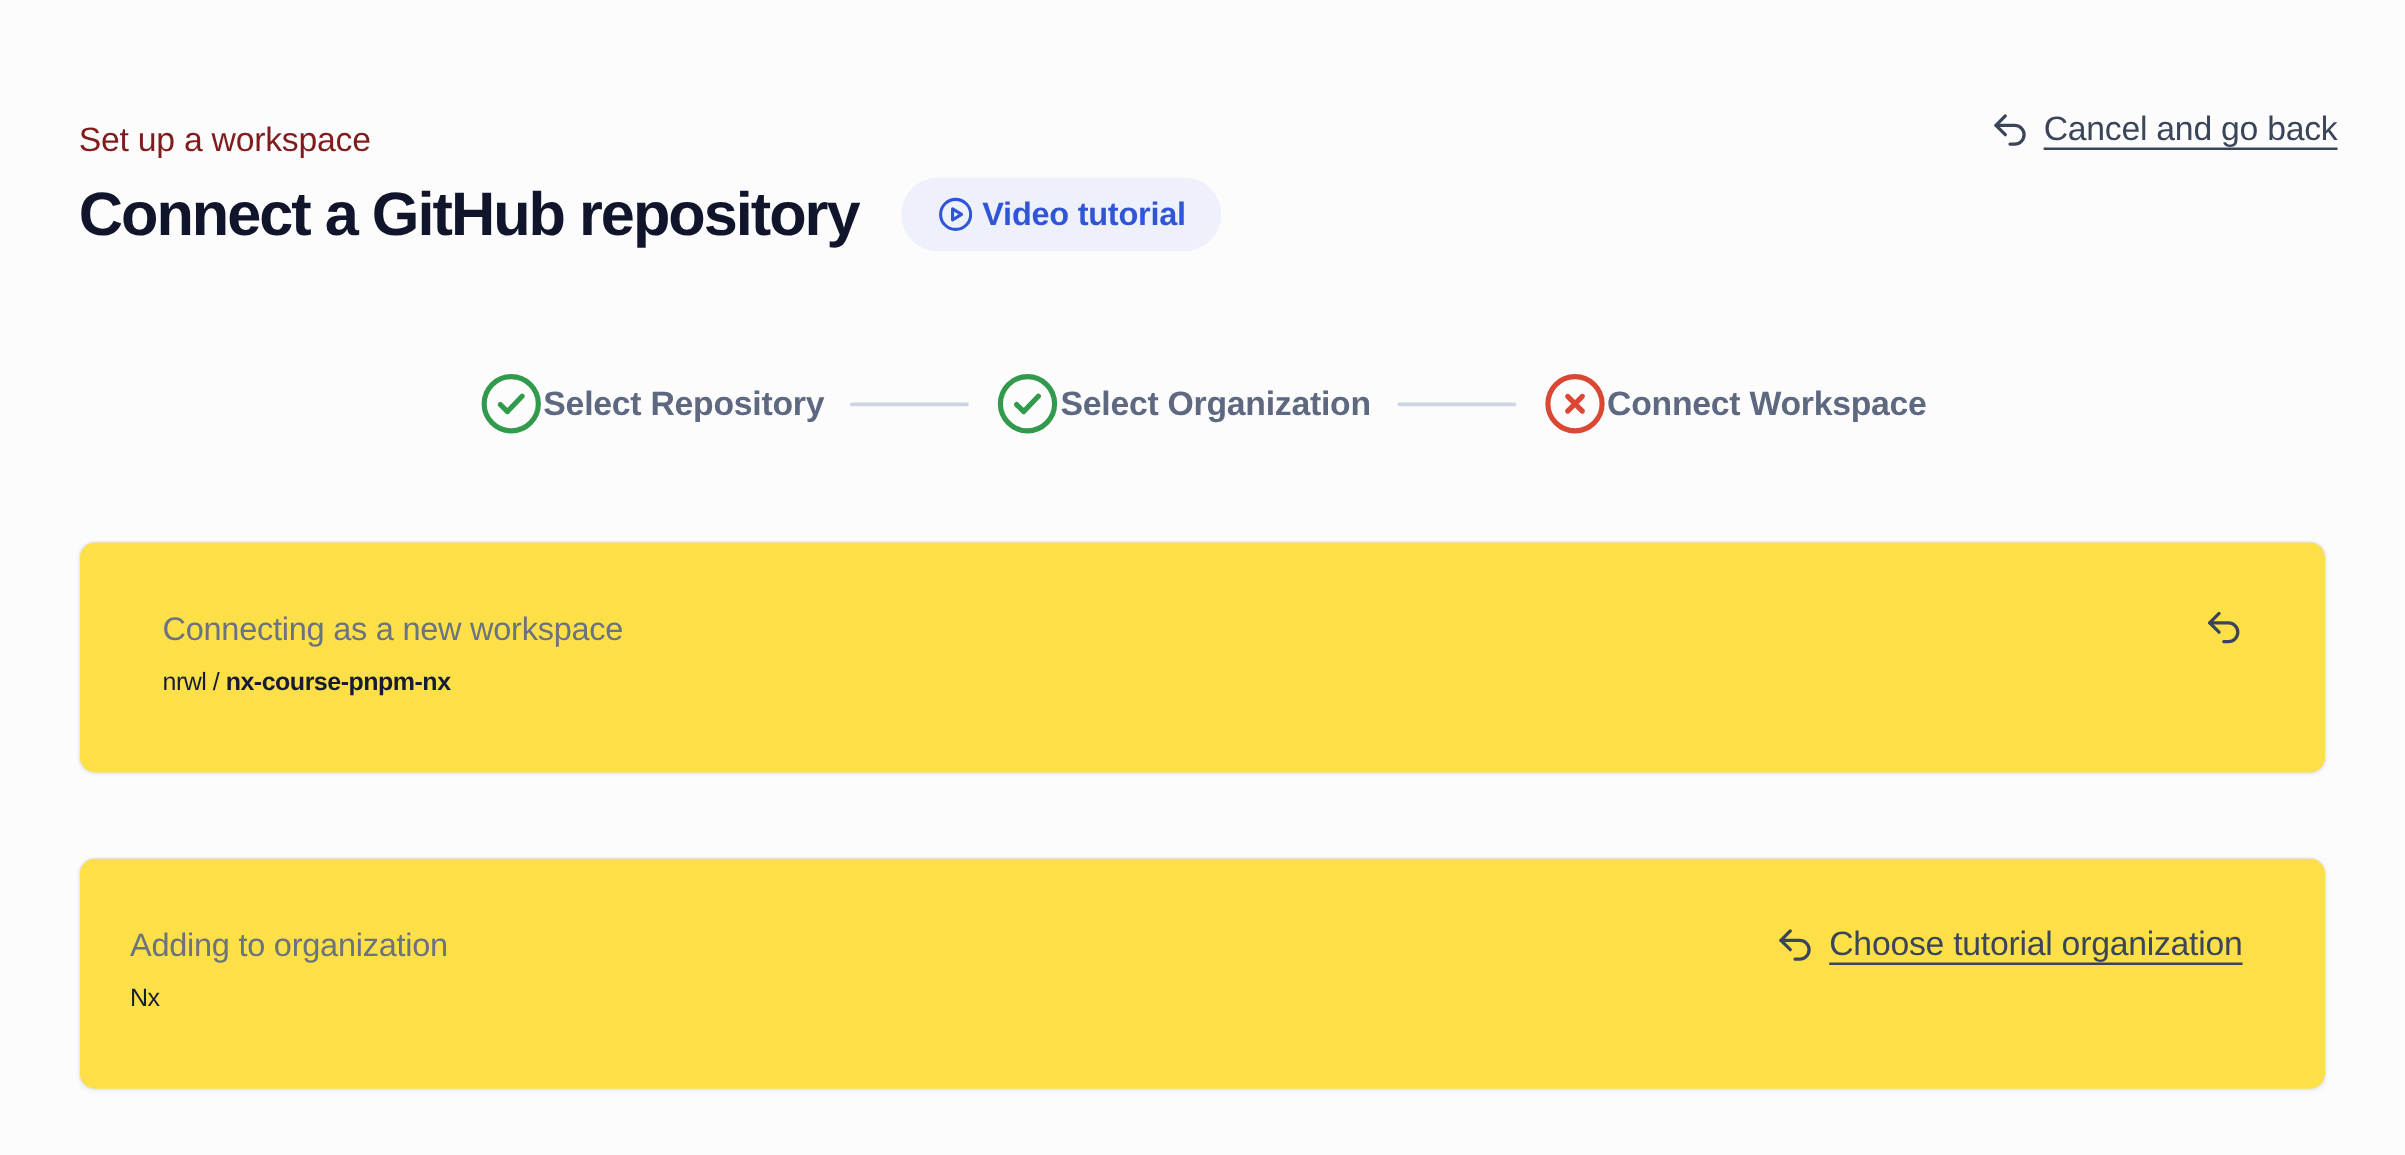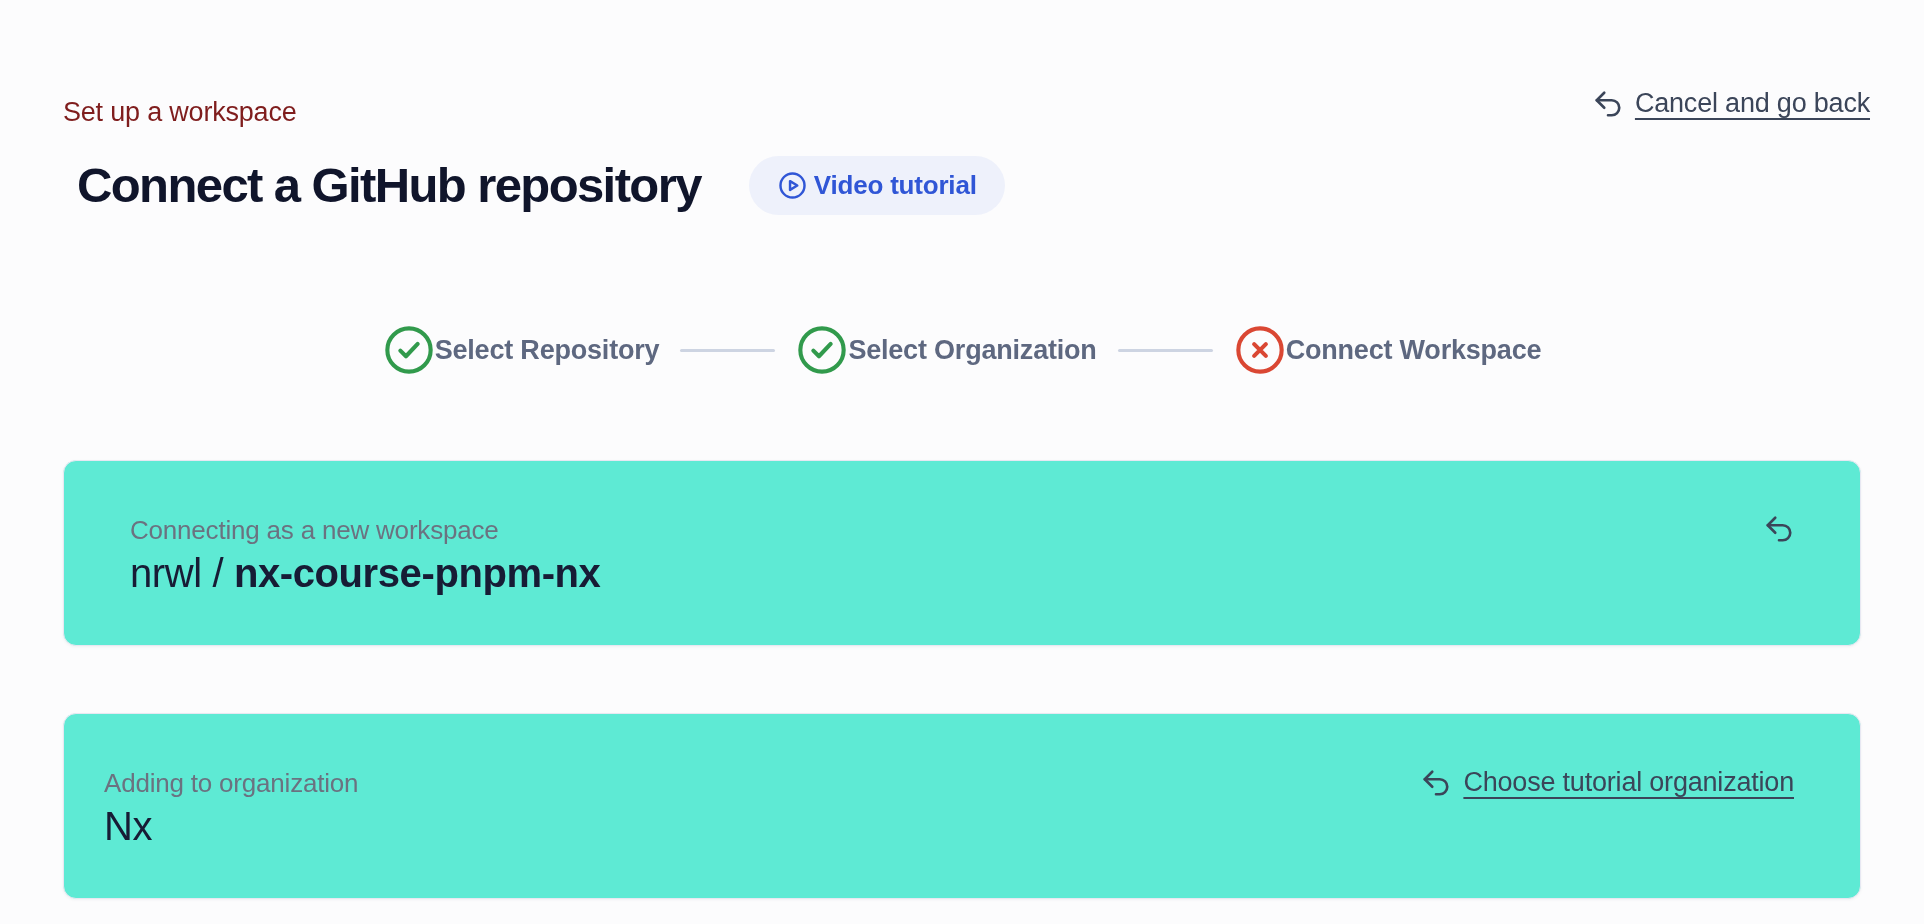--- a/index.html
+++ b/index.html
@@ -24,21 +24,21 @@
     color: #7f1d1d;
     letter-spacing: -0.2px;
   }
   .title-row {
     display: flex;
     align-items: center;
     gap: 34px;
     margin-top: 13px;
   }
   h1.page-title {
-    margin: 14px;
+    margin: 0;
     font-size: 49px;
     line-height: 58px;
     font-weight: 800;
     letter-spacing: -1.6px;
     color: #10152b;
   }
   .video-pill {
     display: inline-flex;
     align-items: center;
     gap: 6px;
@@ -98,21 +98,21 @@
   .connector {
     width: 95px;
     height: 3px;
     border-radius: 2px;
     background: #cdd4e2;
     margin: 0 21px;
     flex: none;
   }
   
   .card {
-    background: #5eead4;
+    background: #fde047;
     border: 1.5px solid #e7e8f2;
     border-radius: 13px;
     box-shadow: 0 1px 3px rgba(25, 30, 60, 0.05);
     min-height: 184px;
     box-sizing: border-box;
     padding: 52px 66px;
     display: flex;
     justify-content: space-between;
     align-items: flex-start;
     gap: 34px;
@@ -120,21 +120,21 @@
   .card-first  { margin-top: 84px; }
   .card-second { margin-top: 67px; padding-left: 40px; }
   .card-label {
     font-size: 26px;
     line-height: 34px;
     color: #6b7280;
     letter-spacing: -0.2px;
   }
   .card-value {
     margin-top: 6px;
-    font-size: 40px;
+    font-size: 20px;
     line-height: 40px;
     font-weight: 500;
     color: #171c35;
     letter-spacing: -0.4px;
     white-space: pre-wrap;
   }
   .card-value .value-emphasis { font-weight: 700; }
   .card-action { margin-top: 1px; }
 </style>
 </head>

